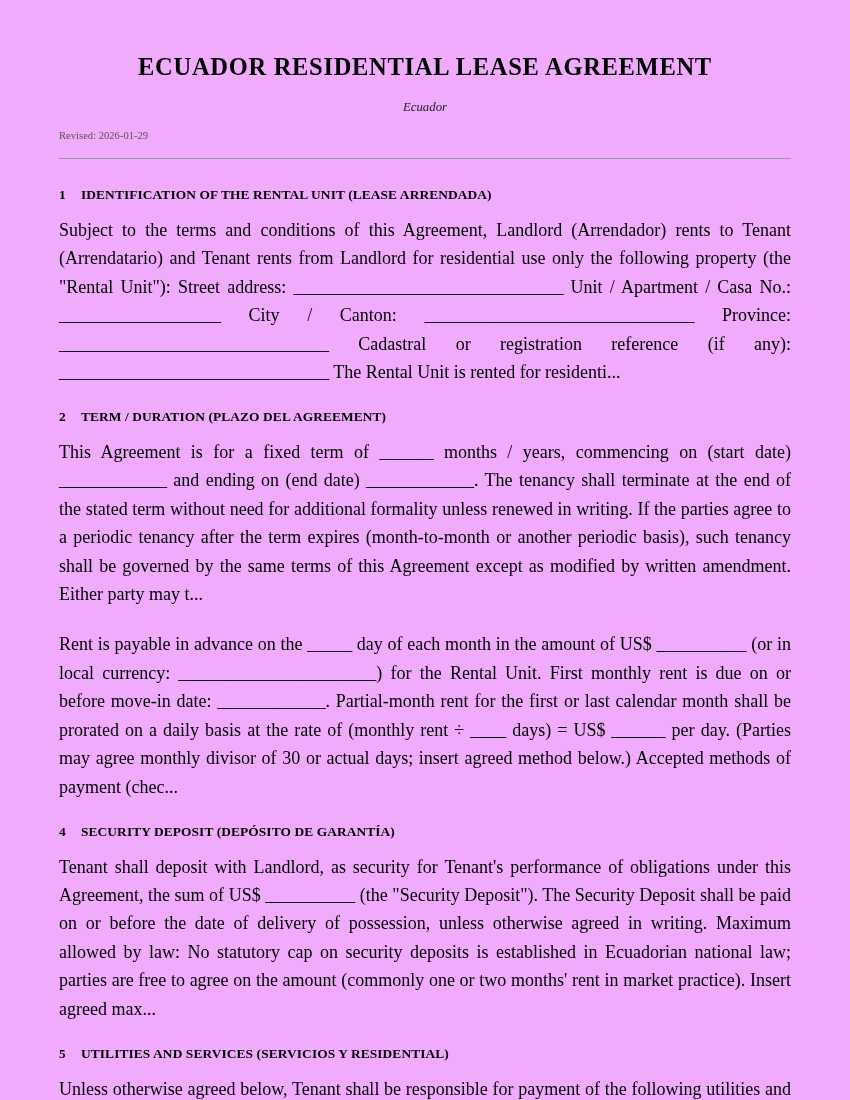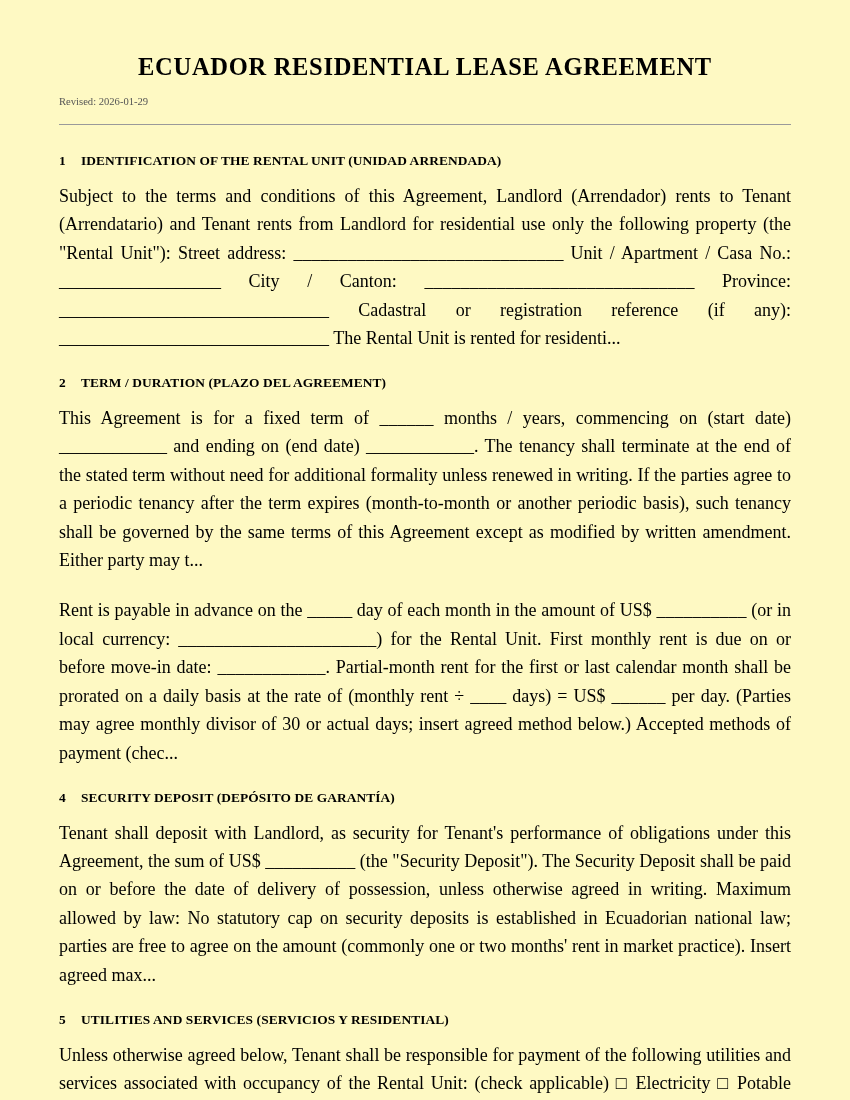--- a/index.html
+++ b/index.html
@@ -12,21 +12,21 @@
     height: 1100px;
     font-family: "Liberation Serif", "DejaVu Serif", serif;
     color: #000000;
     -webkit-font-smoothing: antialiased;
   }
   .page {
     width: 850px;
     height: 1100px;
     box-sizing: border-box;
     padding: 40px 59px 0 59px;
-    background: #fef9c3;
+    background: #f0abfc;
     position: relative;
   }
   .doc-title {
     text-align: center;
     font-size: 24.5px;
     font-weight: bold;
     letter-spacing: 0.7px;
     margin: 12px 0 0 0;
     line-height: 1.2;
     color: #000;
@@ -82,30 +82,31 @@
     hyphens: none;
   }
 </style>
 </head>
 <body>
 
 <div class="page">
 
   <h1 class="doc-title">ECUADOR RESIDENTIAL LEASE AGREEMENT</h1>
 
+  <div class="doc-subtitle">Ecuador</div>
 
   <div class="doc-revised">Revised: 2026-01-29</div>
 
   <hr class="rule">
 
   <div class="sections">
 
     <div class="section">
       <div class="section-heading">
-        <span class="section-num">1</span><span>IDENTIFICATION OF THE RENTAL UNIT (UNIDAD ARRENDADA)</span>
+        <span class="section-num">1</span><span>IDENTIFICATION OF THE RENTAL UNIT (LEASE ARRENDADA)</span>
       </div>
       <p class="section-body">Subject to the terms and conditions of this Agreement, Landlord (Arrendador) rents to Tenant (Arrendatario) and Tenant rents from Landlord for residential use only the following property (the "Rental Unit"): Street address: ______________________________ Unit / Apartment / Casa No.: __________________ City / Canton: ______________________________ Province: ______________________________ Cadastral or registration reference (if any): ______________________________ The Rental Unit is rented for residenti...</p>
     </div>
 
     <div class="section">
       <div class="section-heading">
         <span class="section-num">2</span><span>TERM / DURATION (PLAZO DEL AGREEMENT)</span>
       </div>
       <p class="section-body">This Agreement is for a fixed term of ______ months / years, commencing on (start date) ____________ and ending on (end date) ____________. The tenancy shall terminate at the end of the stated term without need for additional formality unless renewed in writing. If the parties agree to a periodic tenancy after the term expires (month-to-month or another periodic basis), such tenancy shall be governed by the same terms of this Agreement except as modified by written amendment. Either party may t...</p>
     </div>

